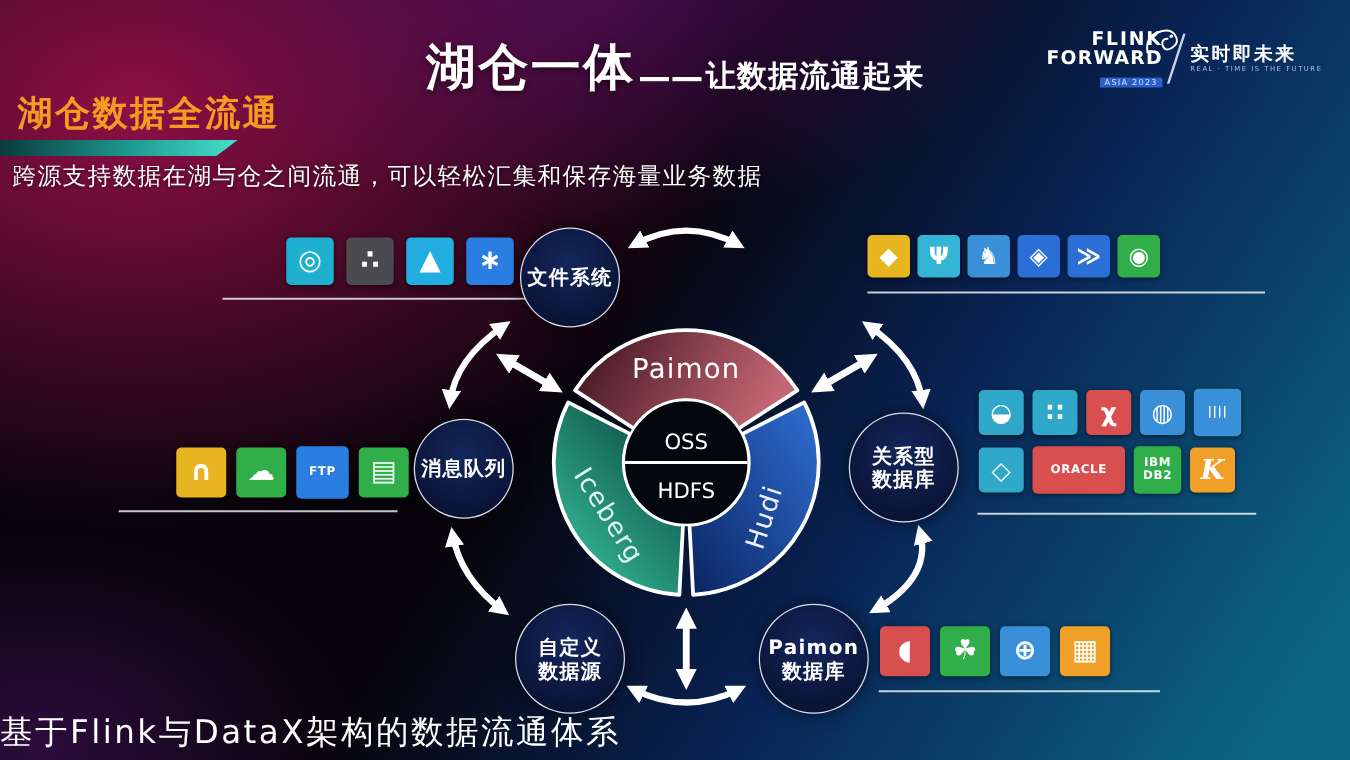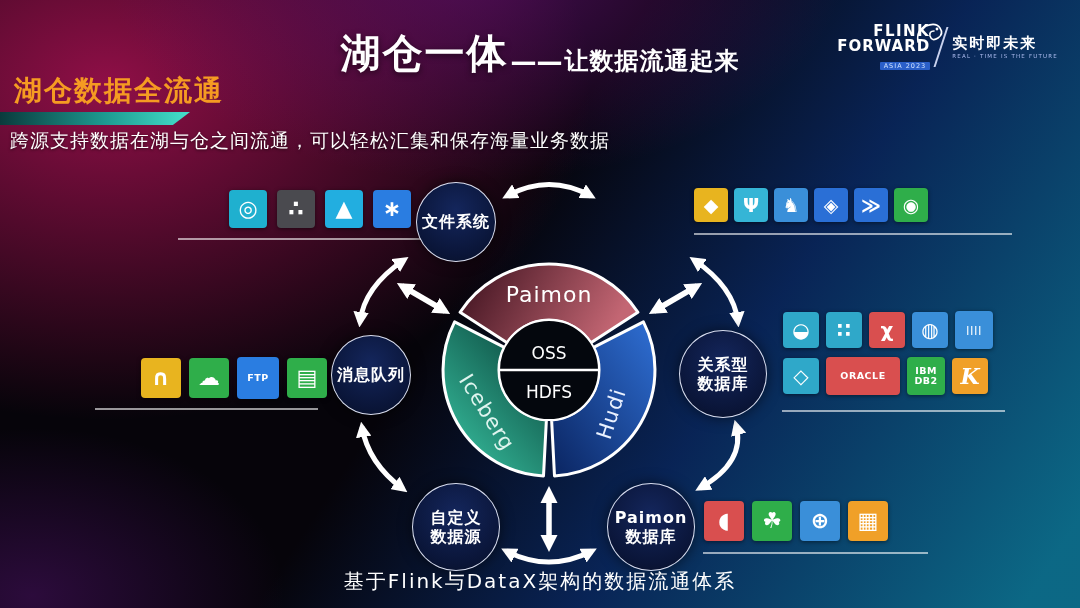--- a/index.html
+++ b/index.html
@@ -49,21 +49,21 @@
   .row-38 .icon-sq{width:38px;height:38px;margin-right:10px;}
   .row-40 .icon-sq{width:40px;height:40px;margin-right:8px;}
   .row-34 .icon-sq{width:34px;height:34px;margin-right:6px;font-size:19px;}
   .row-36 .icon-sq{width:36px;height:36px;margin-right:7px;font-size:20px;}
   .icon-sq.small{font-size:9.5px;letter-spacing:.5px;line-height:1.05;white-space:normal;padding:1px;}
   .icon-sq.wide{width:72px;}
   .icon-sq.kfont{font-style:italic;font-size:22px;font-family:"DejaVu Serif","Liberation Serif",serif;}
   
   .overlay{position:absolute;left:0;top:0;pointer-events:none;}
   .donut-wrap{position:absolute;left:419px;top:240px;width:260px;height:260px;}
-  .caption{position:absolute;top:568px;left:0;width:100%;text-align:center;font-size:20px;letter-spacing:2px;font-weight:500;}
+  .caption{position:absolute;top:568px;left:0;width:100%;font-size:26px;letter-spacing:2px;font-weight:500;}
 </style>
 </head>
 <body>
 
 <div id="stage">
 
   <div class="title-row">
     <span class="title-main">湖仓一体</span>
     <span class="title-dash">——</span>
     <span class="title-sub">让数据流通起来</span>

